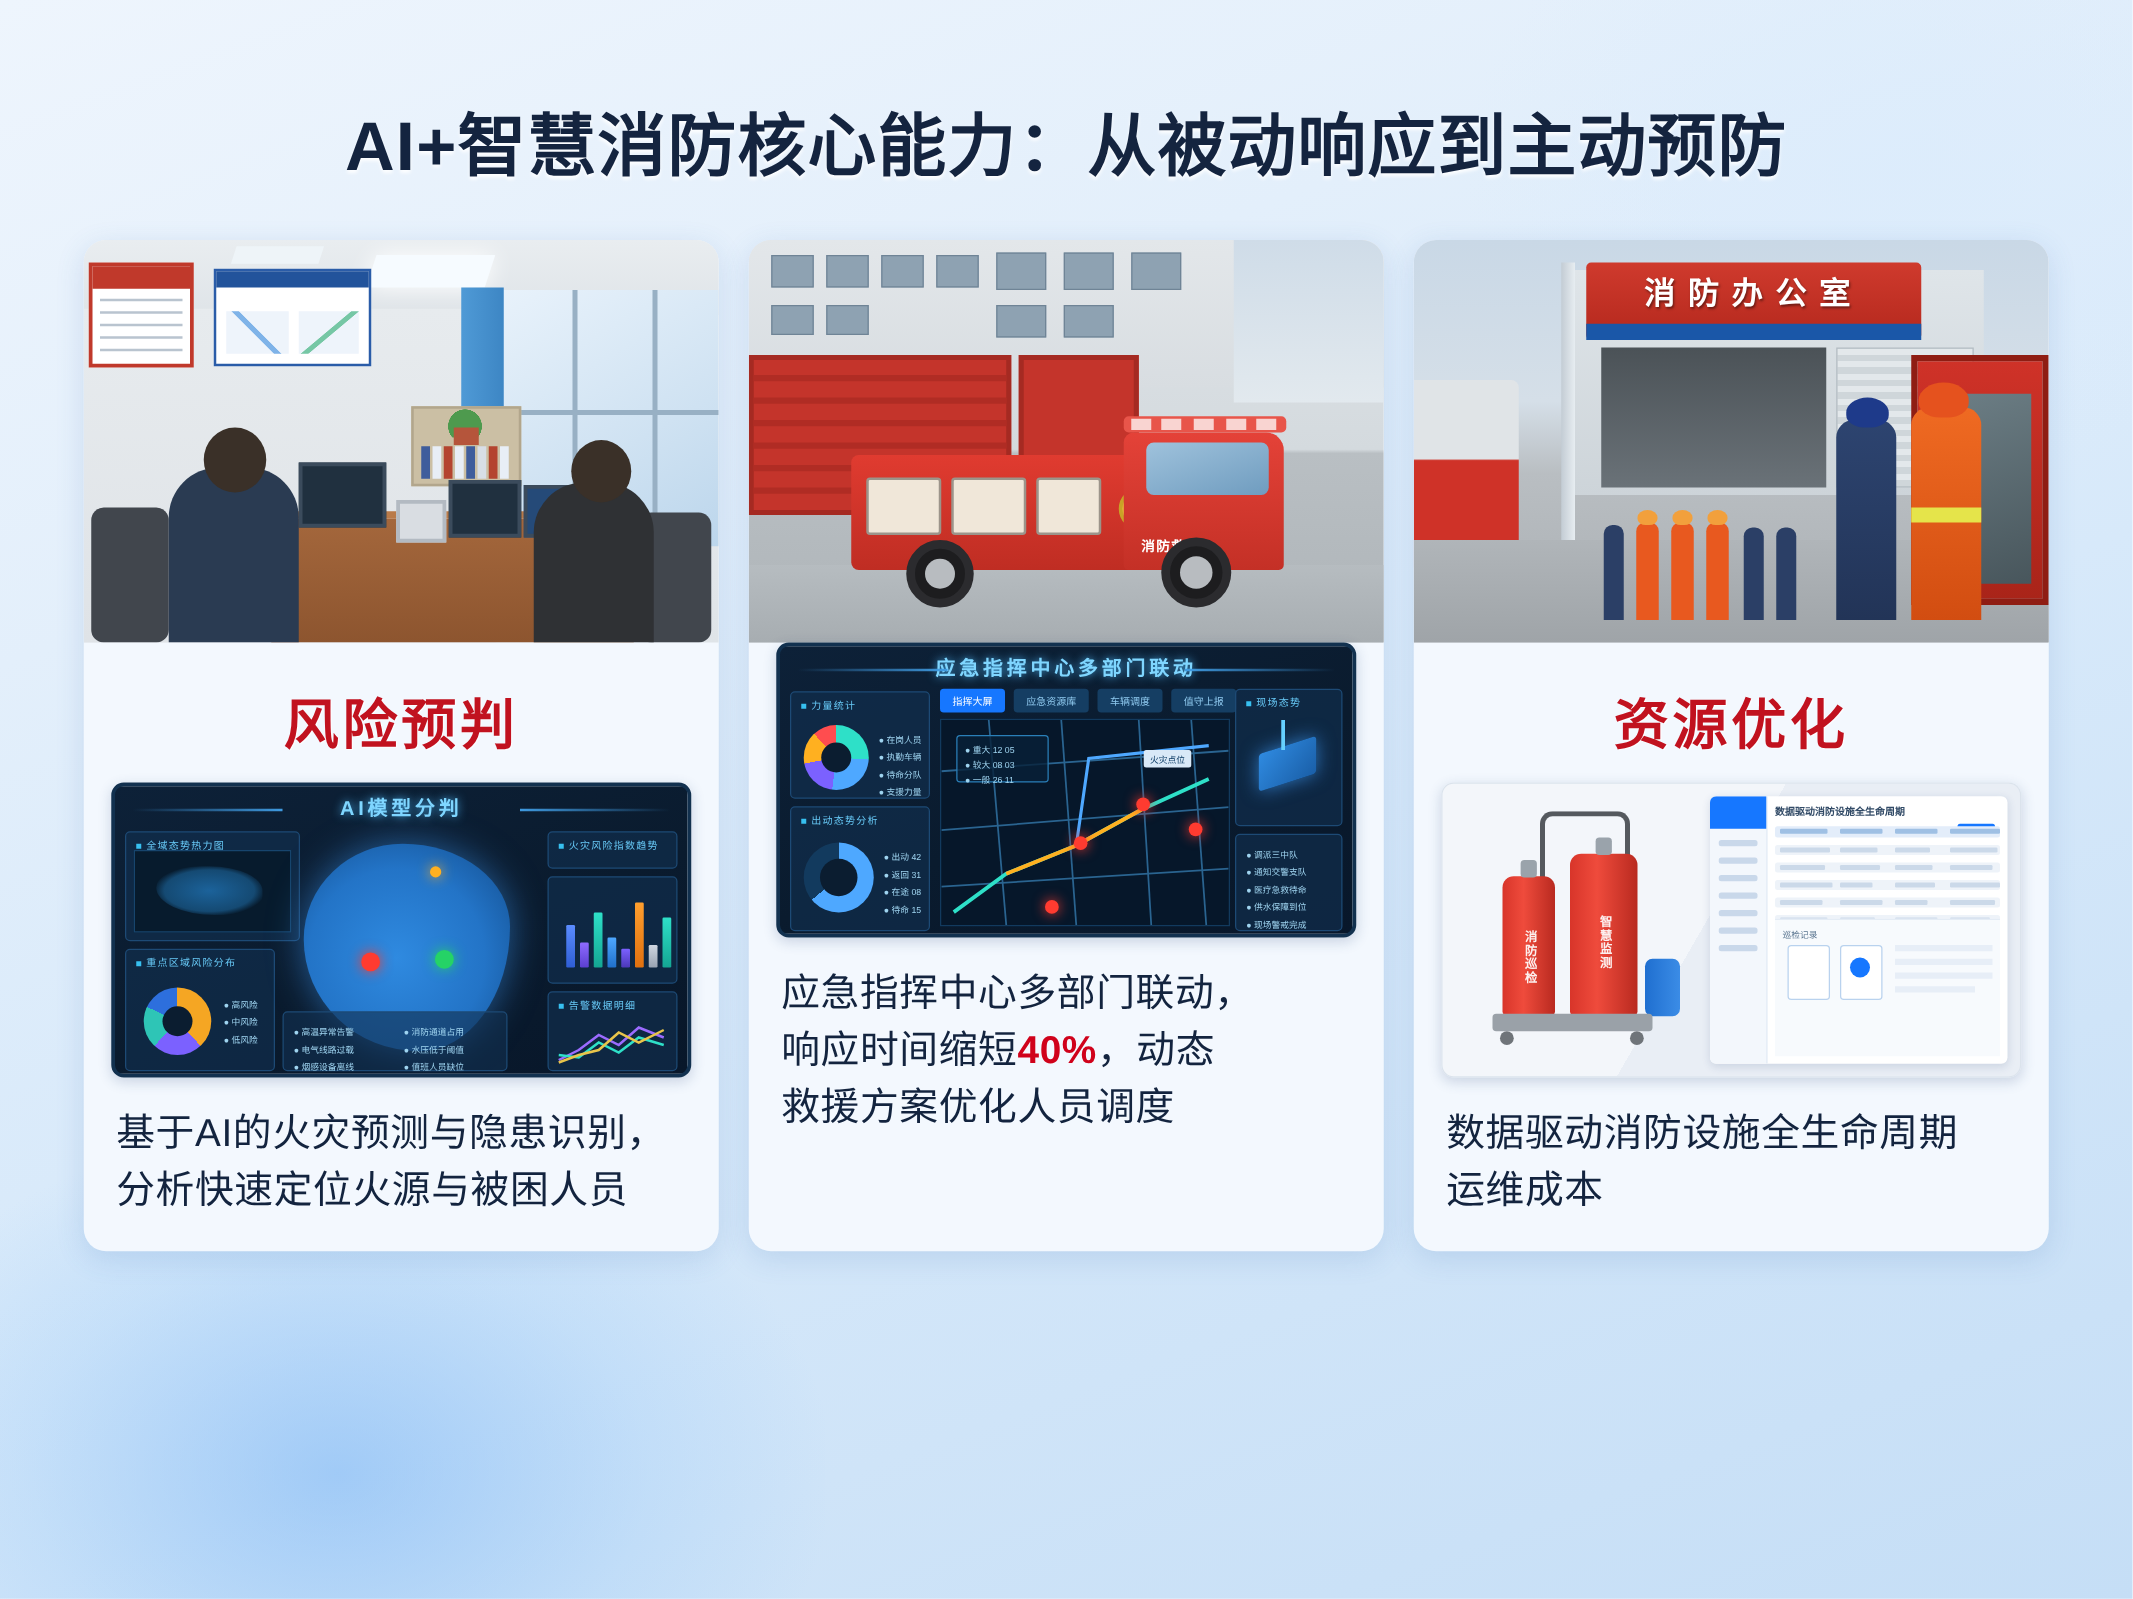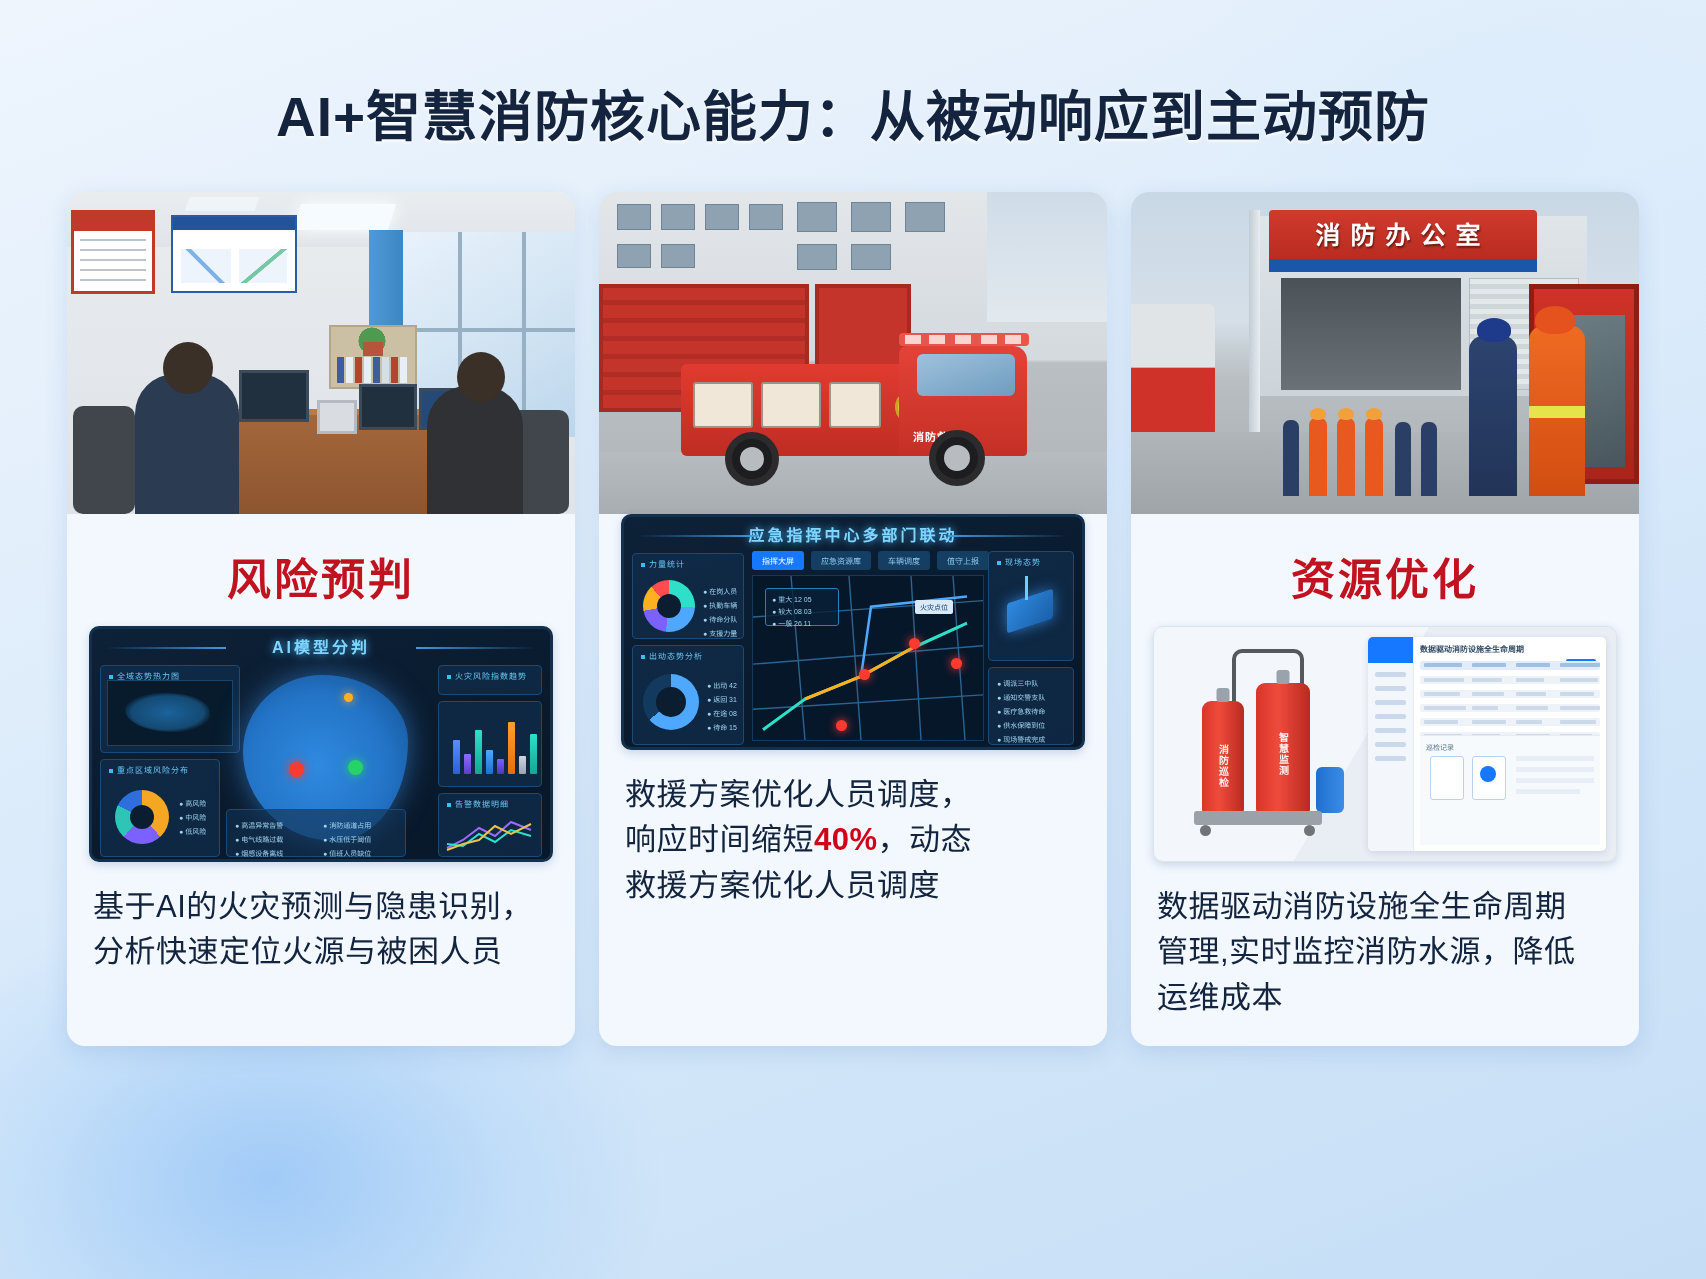--- a/index.html
+++ b/index.html
@@ -412,21 +412,21 @@
         <div class="dpanel" style="right:8px;top:150px;width:86px;height:78px;">
           <div class="leg" style="top:10px;">● 调派三中队</div>
           <div class="leg" style="top:24px;">● 通知交警支队</div>
           <div class="leg" style="top:38px;">● 医疗急救待命</div>
           <div class="leg" style="top:52px;">● 供水保障到位</div>
           <div class="leg" style="top:66px;">● 现场警戒完成</div>
         </div>
       </div>
 
       <div class="desc">
-        <div><span>救援方案优化人员调度，</span></div>
+        <div><span>应急指挥中心多部门联动，</span></div>
         <div><span>响应时间缩短</span><span class="hl">40%</span><span>，动态</span></div>
         <div><span>救援方案优化人员调度</span></div>
       </div>
     </div>
 
     <div class="card">
 
       <div class="photo p3">
         <div class="bldg"></div>
         <div class="bay"></div>
@@ -532,19 +532,18 @@
               <div style="position:absolute;left:96px;top:31px;right:6px;height:5px;background:#e7eef7;"></div>
               <div style="position:absolute;left:96px;top:42px;right:6px;height:5px;background:#e7eef7;"></div>
               <div style="position:absolute;left:96px;top:53px;right:20px;height:5px;background:#e7eef7;"></div>
             </div>
           </div>
         </div>
       </div>
 
       <div class="desc">
         <div><span>数据驱动消防设施全生命周期</span></div>
-        <div><span>管理,实时监控消防水源，降低</span></div>
         <div><span>运维成本</span></div>
       </div>
     </div>
 
   </div>
 </div>
 
 </body></html>

